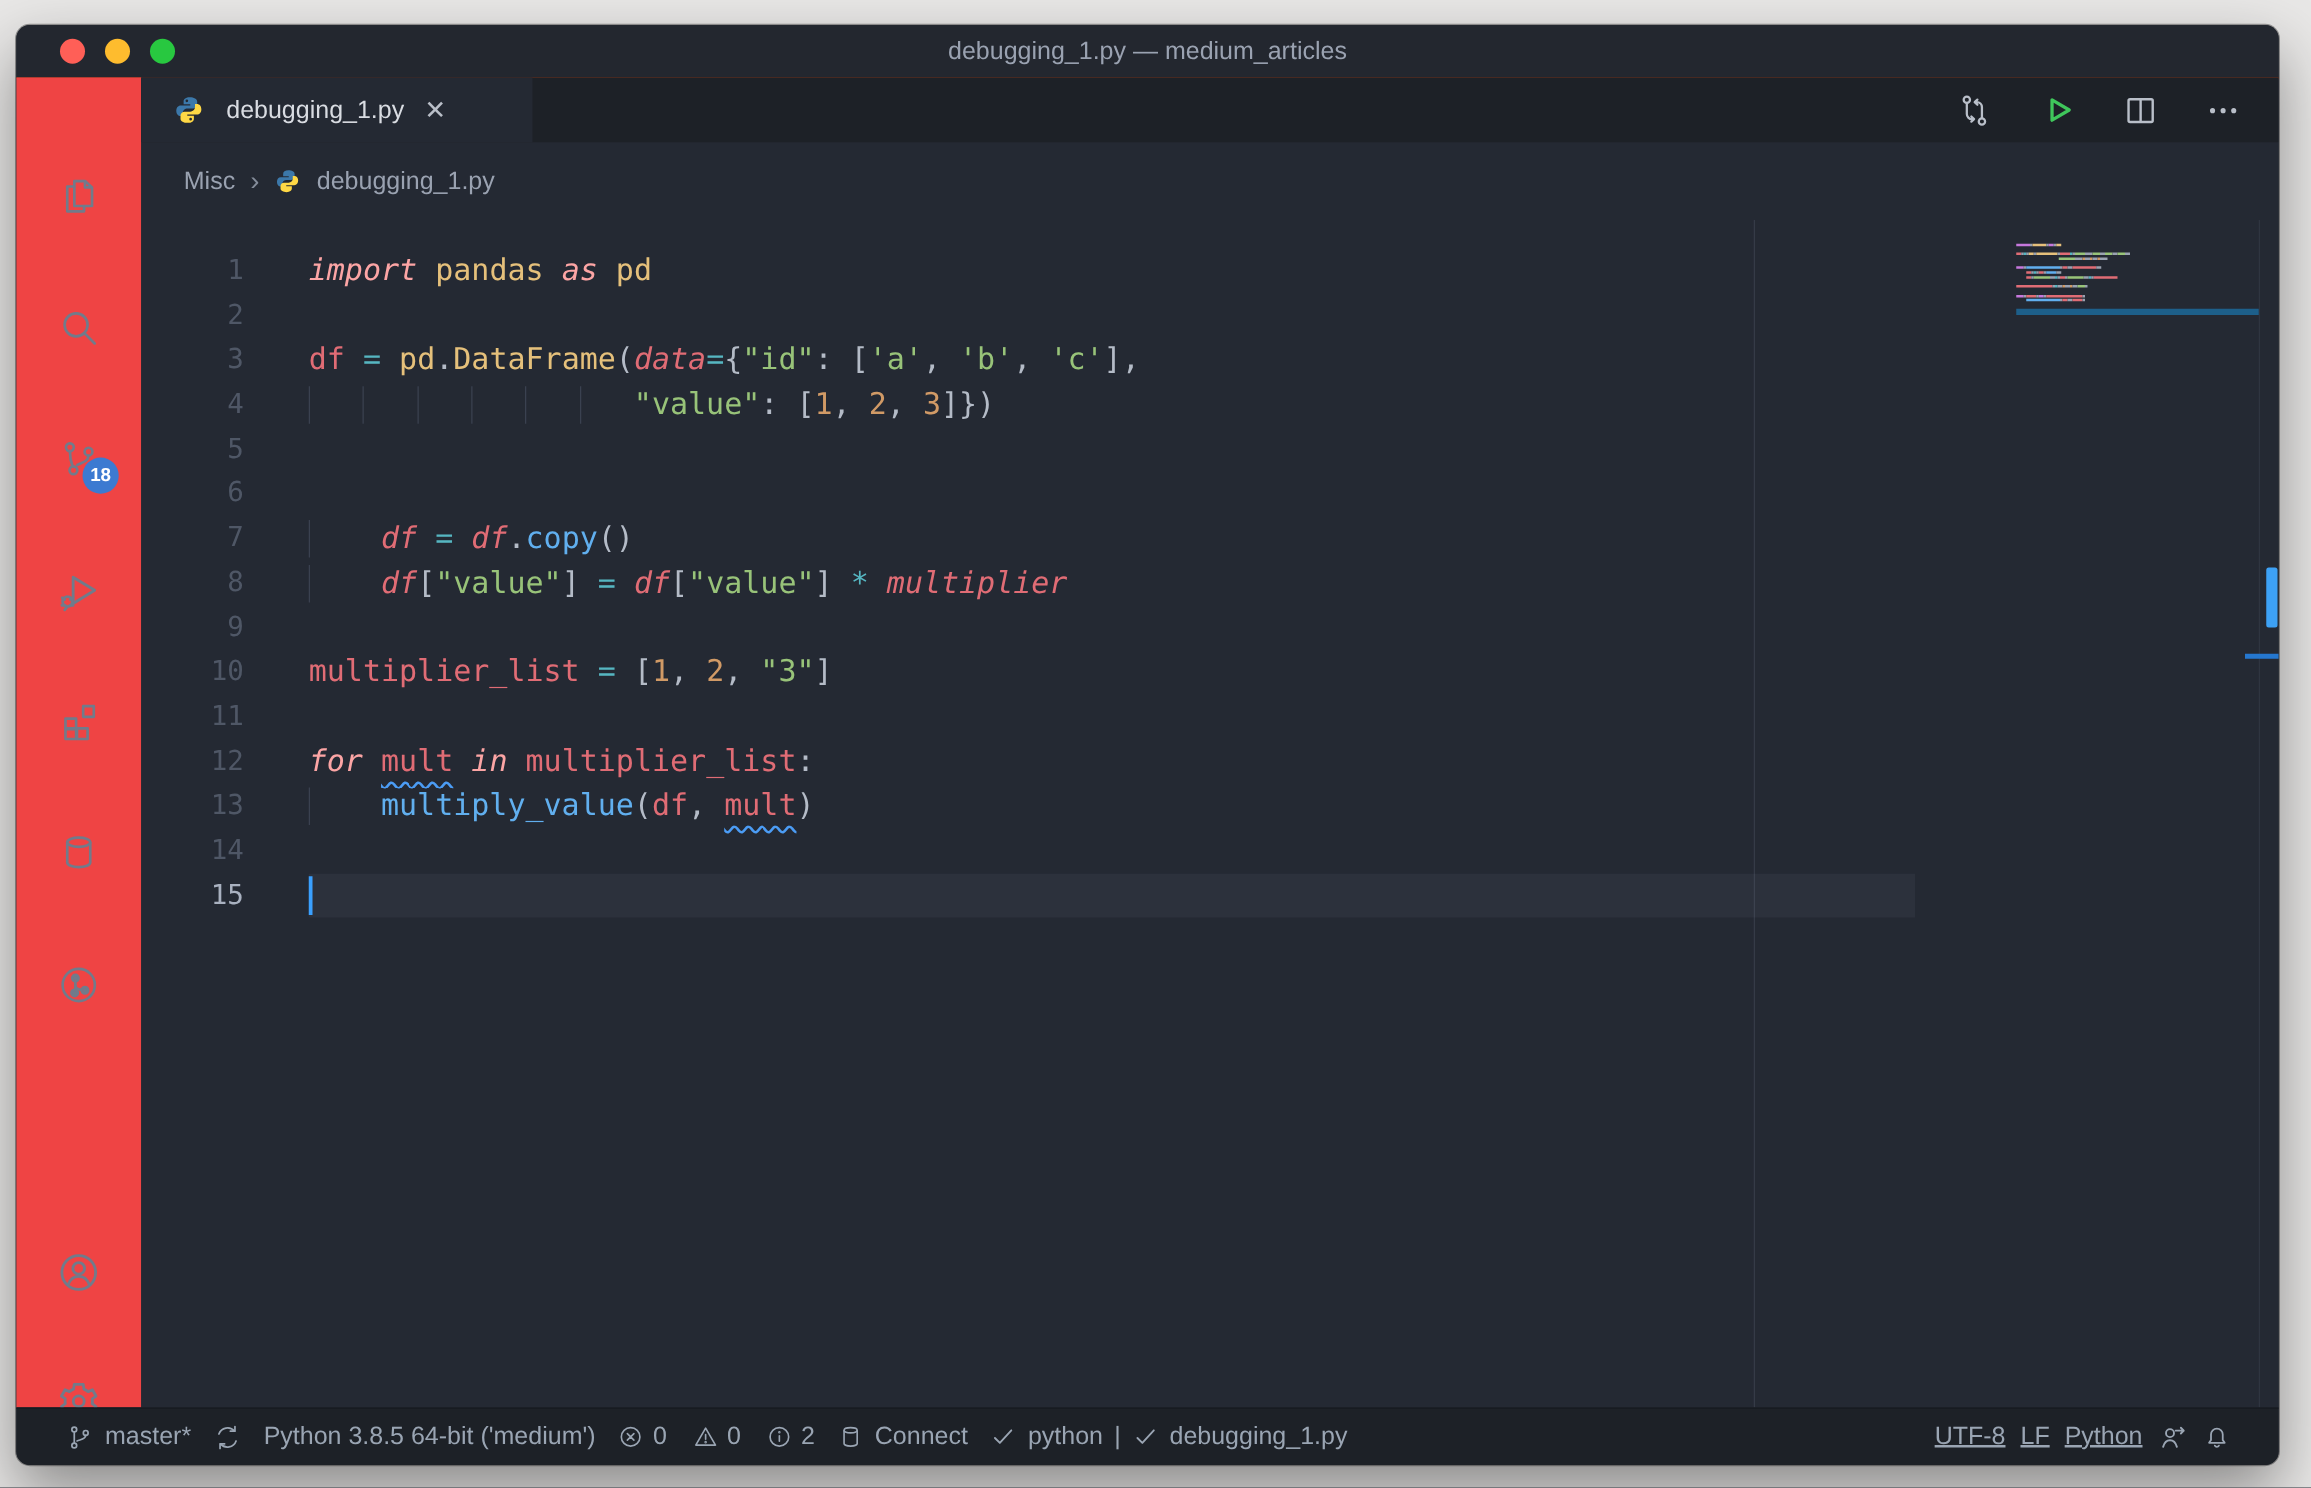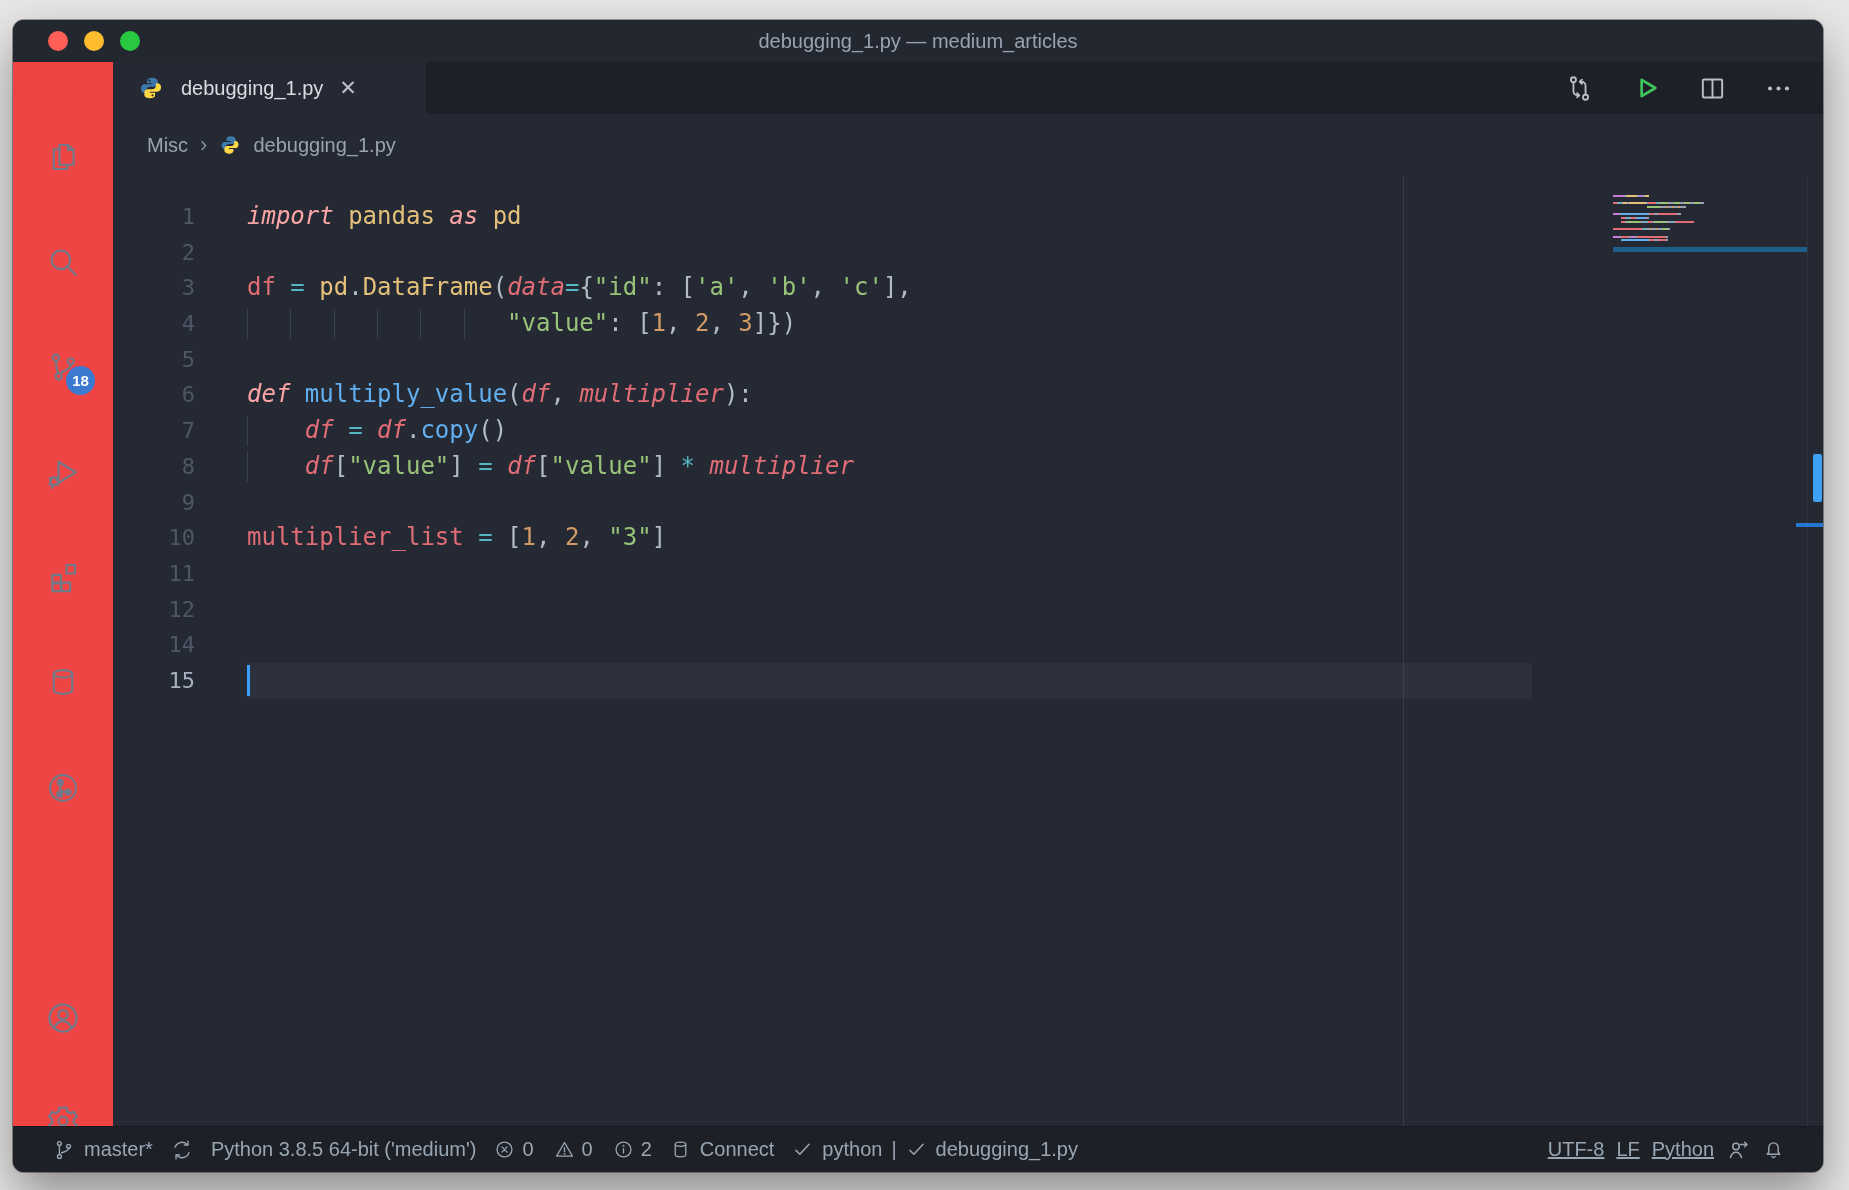--- a/index.html
+++ b/index.html
@@ -222,27 +222,28 @@
 
   <div class="editor">
     <div class="ruler80"></div>
     <div class="mm-border"></div>
     <div id="code-lines">
           <div class="code-row"><div class="lnum">1</div><div class="ltxt"><span class="tk-kwi">import</span><span class="tk-pln"> </span><span class="tk-mod">pandas</span><span class="tk-pln"> </span><span class="tk-kwi">as</span><span class="tk-pln"> </span><span class="tk-mod">pd</span></div></div>
           <div class="code-row"><div class="lnum">2</div><div class="ltxt"></div></div>
           <div class="code-row"><div class="lnum">3</div><div class="ltxt"><span class="tk-var">df</span><span class="tk-pln"> </span><span class="tk-op">=</span><span class="tk-pln"> </span><span class="tk-mod">pd</span><span class="tk-pln">.</span><span class="tk-mod">DataFrame</span><span class="tk-pln">(</span><span class="tk-vari">data</span><span class="tk-op">=</span><span class="tk-pln">{</span><span class="tk-str">"id"</span><span class="tk-pln">: [</span><span class="tk-str">'a'</span><span class="tk-pln">, </span><span class="tk-str">'b'</span><span class="tk-pln">, </span><span class="tk-str">'c'</span><span class="tk-pln">],</span></div></div>
           <div class="code-row"><div class="iguide" style="left: 134px;"></div><div class="iguide" style="left: 177.35px;"></div><div class="iguide" style="left: 220.7px;"></div><div class="iguide" style="left: 264.05px;"></div><div class="iguide" style="left: 307.4px;"></div><div class="iguide" style="left: 350.75px;"></div><div class="lnum">4</div><div class="ltxt"><span class="tk-sp">                  </span><span class="tk-str">"value"</span><span class="tk-pln">: [</span><span class="tk-num">1</span><span class="tk-pln">, </span><span class="tk-num">2</span><span class="tk-pln">, </span><span class="tk-num">3</span><span class="tk-pln">]})</span></div></div>
           <div class="code-row"><div class="lnum">5</div><div class="ltxt"></div></div>
-          <div class="code-row"><div class="lnum">6</div><div class="ltxt"><span class="tk-kwi">def</span><span class="tk-pln"> </span><span class="tk-fn">multiply_value</span><span class="tk-pln">(</span><span class="tk-vari">df</span><span class="tk-pln">, </span><span class="tk-vari">multiplier</span><span class="tk-pln">):</span></div></div>
+          <div class="code-row"><div class="lnum">6</div></div>
           <div class="code-row"><div class="iguide" style="left: 134px;"></div><div class="lnum">7</div><div class="ltxt"><span class="tk-sp">    </span><span class="tk-vari">df</span><span class="tk-pln"> </span><span class="tk-op">=</span><span class="tk-pln"> </span><span class="tk-vari">df</span><span class="tk-pln">.</span><span class="tk-fn">copy</span><span class="tk-pln">()</span></div></div>
           <div class="code-row"><div class="iguide" style="left: 134px;"></div><div class="lnum">8</div><div class="ltxt"><span class="tk-sp">    </span><span class="tk-vari">df</span><span class="tk-pln">[</span><span class="tk-str">"value"</span><span class="tk-pln">] </span><span class="tk-op">=</span><span class="tk-pln"> </span><span class="tk-vari">df</span><span class="tk-pln">[</span><span class="tk-str">"value"</span><span class="tk-pln">] </span><span class="tk-op">*</span><span class="tk-pln"> </span><span class="tk-vari">multiplier</span></div></div>
           <div class="code-row"><div class="lnum">9</div><div class="ltxt"></div></div>
           <div class="code-row"><div class="lnum">10</div><div class="ltxt"><span class="tk-var">multiplier_list</span><span class="tk-pln"> </span><span class="tk-op">=</span><span class="tk-pln"> [</span><span class="tk-num">1</span><span class="tk-pln">, </span><span class="tk-num">2</span><span class="tk-pln">, </span><span class="tk-str">"3"</span><span class="tk-pln">]</span></div></div>
           <div class="code-row"><div class="lnum">11</div><div class="ltxt"></div></div>
-          <div class="code-row"><div class="lnum">12</div></div>
+          <div class="code-row"><div class="lnum">12</div><div class="ltxt"><span class="tk-kwi">for</span><span class="tk-pln"> </span><span class="tk-varw">mult</span><span class="tk-pln"> </span><span class="tk-kwi">in</span><span class="tk-pln"> </span><span class="tk-var">multiplier_list</span><span class="tk-pln">:</span></div></div>
+          <div class="code-row"><div class="iguide" style="left: 134px;"></div><div class="lnum">13</div><div class="ltxt"><span class="tk-sp">    </span><span class="tk-fn">multiply_value</span><span class="tk-pln">(</span><span class="tk-var">df</span><span class="tk-pln">, </span><span class="tk-varw">mult</span><span class="tk-pln">)</span></div></div>
           <div class="code-row"><div class="lnum">14</div><div class="ltxt"></div></div>
           <div class="code-row"><div class="cur-line-bg"></div><div class="caret"></div><div class="lnum active">15</div><div class="ltxt"></div></div>
         </div>
     <div class="minimap" id="minimap">
           <div class="mm-row"><span class="mm-tok" style="width: 11px; background: rgb(198, 120, 221);"></span><span class="mm-tok" style="width: 2px; background: rgb(154, 162, 177);"></span><span class="mm-tok" style="width: 11px; background: rgb(229, 192, 123);"></span><span class="mm-tok" style="width: 2px; background: rgb(154, 162, 177);"></span><span class="mm-tok" style="width: 4px; background: rgb(198, 120, 221);"></span><span class="mm-tok" style="width: 2px; background: rgb(154, 162, 177);"></span><span class="mm-tok" style="width: 4px; background: rgb(229, 192, 123);"></span></div>
           <div class="mm-row"></div>
           <div class="mm-row"><span class="mm-tok" style="width: 4px; background: rgb(224, 108, 117);"></span><span class="mm-tok" style="width: 2px; background: rgb(154, 162, 177);"></span><span class="mm-tok" style="width: 2px; background: rgb(86, 182, 194);"></span><span class="mm-tok" style="width: 2px; background: rgb(154, 162, 177);"></span><span class="mm-tok" style="width: 4px; background: rgb(229, 192, 123);"></span><span class="mm-tok" style="width: 2px; background: rgb(154, 162, 177);"></span><span class="mm-tok" style="width: 17px; background: rgb(229, 192, 123);"></span><span class="mm-tok" style="width: 2px; background: rgb(154, 162, 177);"></span><span class="mm-tok" style="width: 8px; background: rgb(224, 108, 117);"></span><span class="mm-tok" style="width: 2px; background: rgb(86, 182, 194);"></span><span class="mm-tok" style="width: 2px; background: rgb(154, 162, 177);"></span><span class="mm-tok" style="width: 8px; background: rgb(152, 195, 121);"></span><span class="mm-tok" style="width: 6px; background: rgb(154, 162, 177);"></span><span class="mm-tok" style="width: 6px; background: rgb(152, 195, 121);"></span><span class="mm-tok" style="width: 4px; background: rgb(154, 162, 177);"></span><span class="mm-tok" style="width: 6px; background: rgb(152, 195, 121);"></span><span class="mm-tok" style="width: 4px; background: rgb(154, 162, 177);"></span><span class="mm-tok" style="width: 6px; background: rgb(152, 195, 121);"></span><span class="mm-tok" style="width: 4px; background: rgb(154, 162, 177);"></span></div>
           <div class="mm-row"><span class="mm-tok" style="width: 34px; background: transparent;"></span><span class="mm-tok" style="width: 13px; background: rgb(152, 195, 121);"></span><span class="mm-tok" style="width: 6px; background: rgb(154, 162, 177);"></span><span class="mm-tok" style="width: 2px; background: rgb(209, 154, 102);"></span><span class="mm-tok" style="width: 4px; background: rgb(154, 162, 177);"></span><span class="mm-tok" style="width: 2px; background: rgb(209, 154, 102);"></span><span class="mm-tok" style="width: 4px; background: rgb(154, 162, 177);"></span><span class="mm-tok" style="width: 2px; background: rgb(209, 154, 102);"></span><span class="mm-tok" style="width: 6px; background: rgb(154, 162, 177);"></span></div>
           <div class="mm-row"></div>
           <div class="mm-row"><span class="mm-tok" style="width: 6px; background: rgb(198, 120, 221);"></span><span class="mm-tok" style="width: 2px; background: rgb(154, 162, 177);"></span><span class="mm-tok" style="width: 27px; background: rgb(97, 175, 239);"></span><span class="mm-tok" style="width: 2px; background: rgb(154, 162, 177);"></span><span class="mm-tok" style="width: 4px; background: rgb(224, 108, 117);"></span><span class="mm-tok" style="width: 4px; background: rgb(154, 162, 177);"></span><span class="mm-tok" style="width: 19px; background: rgb(224, 108, 117);"></span><span class="mm-tok" style="width: 4px; background: rgb(154, 162, 177);"></span></div>

